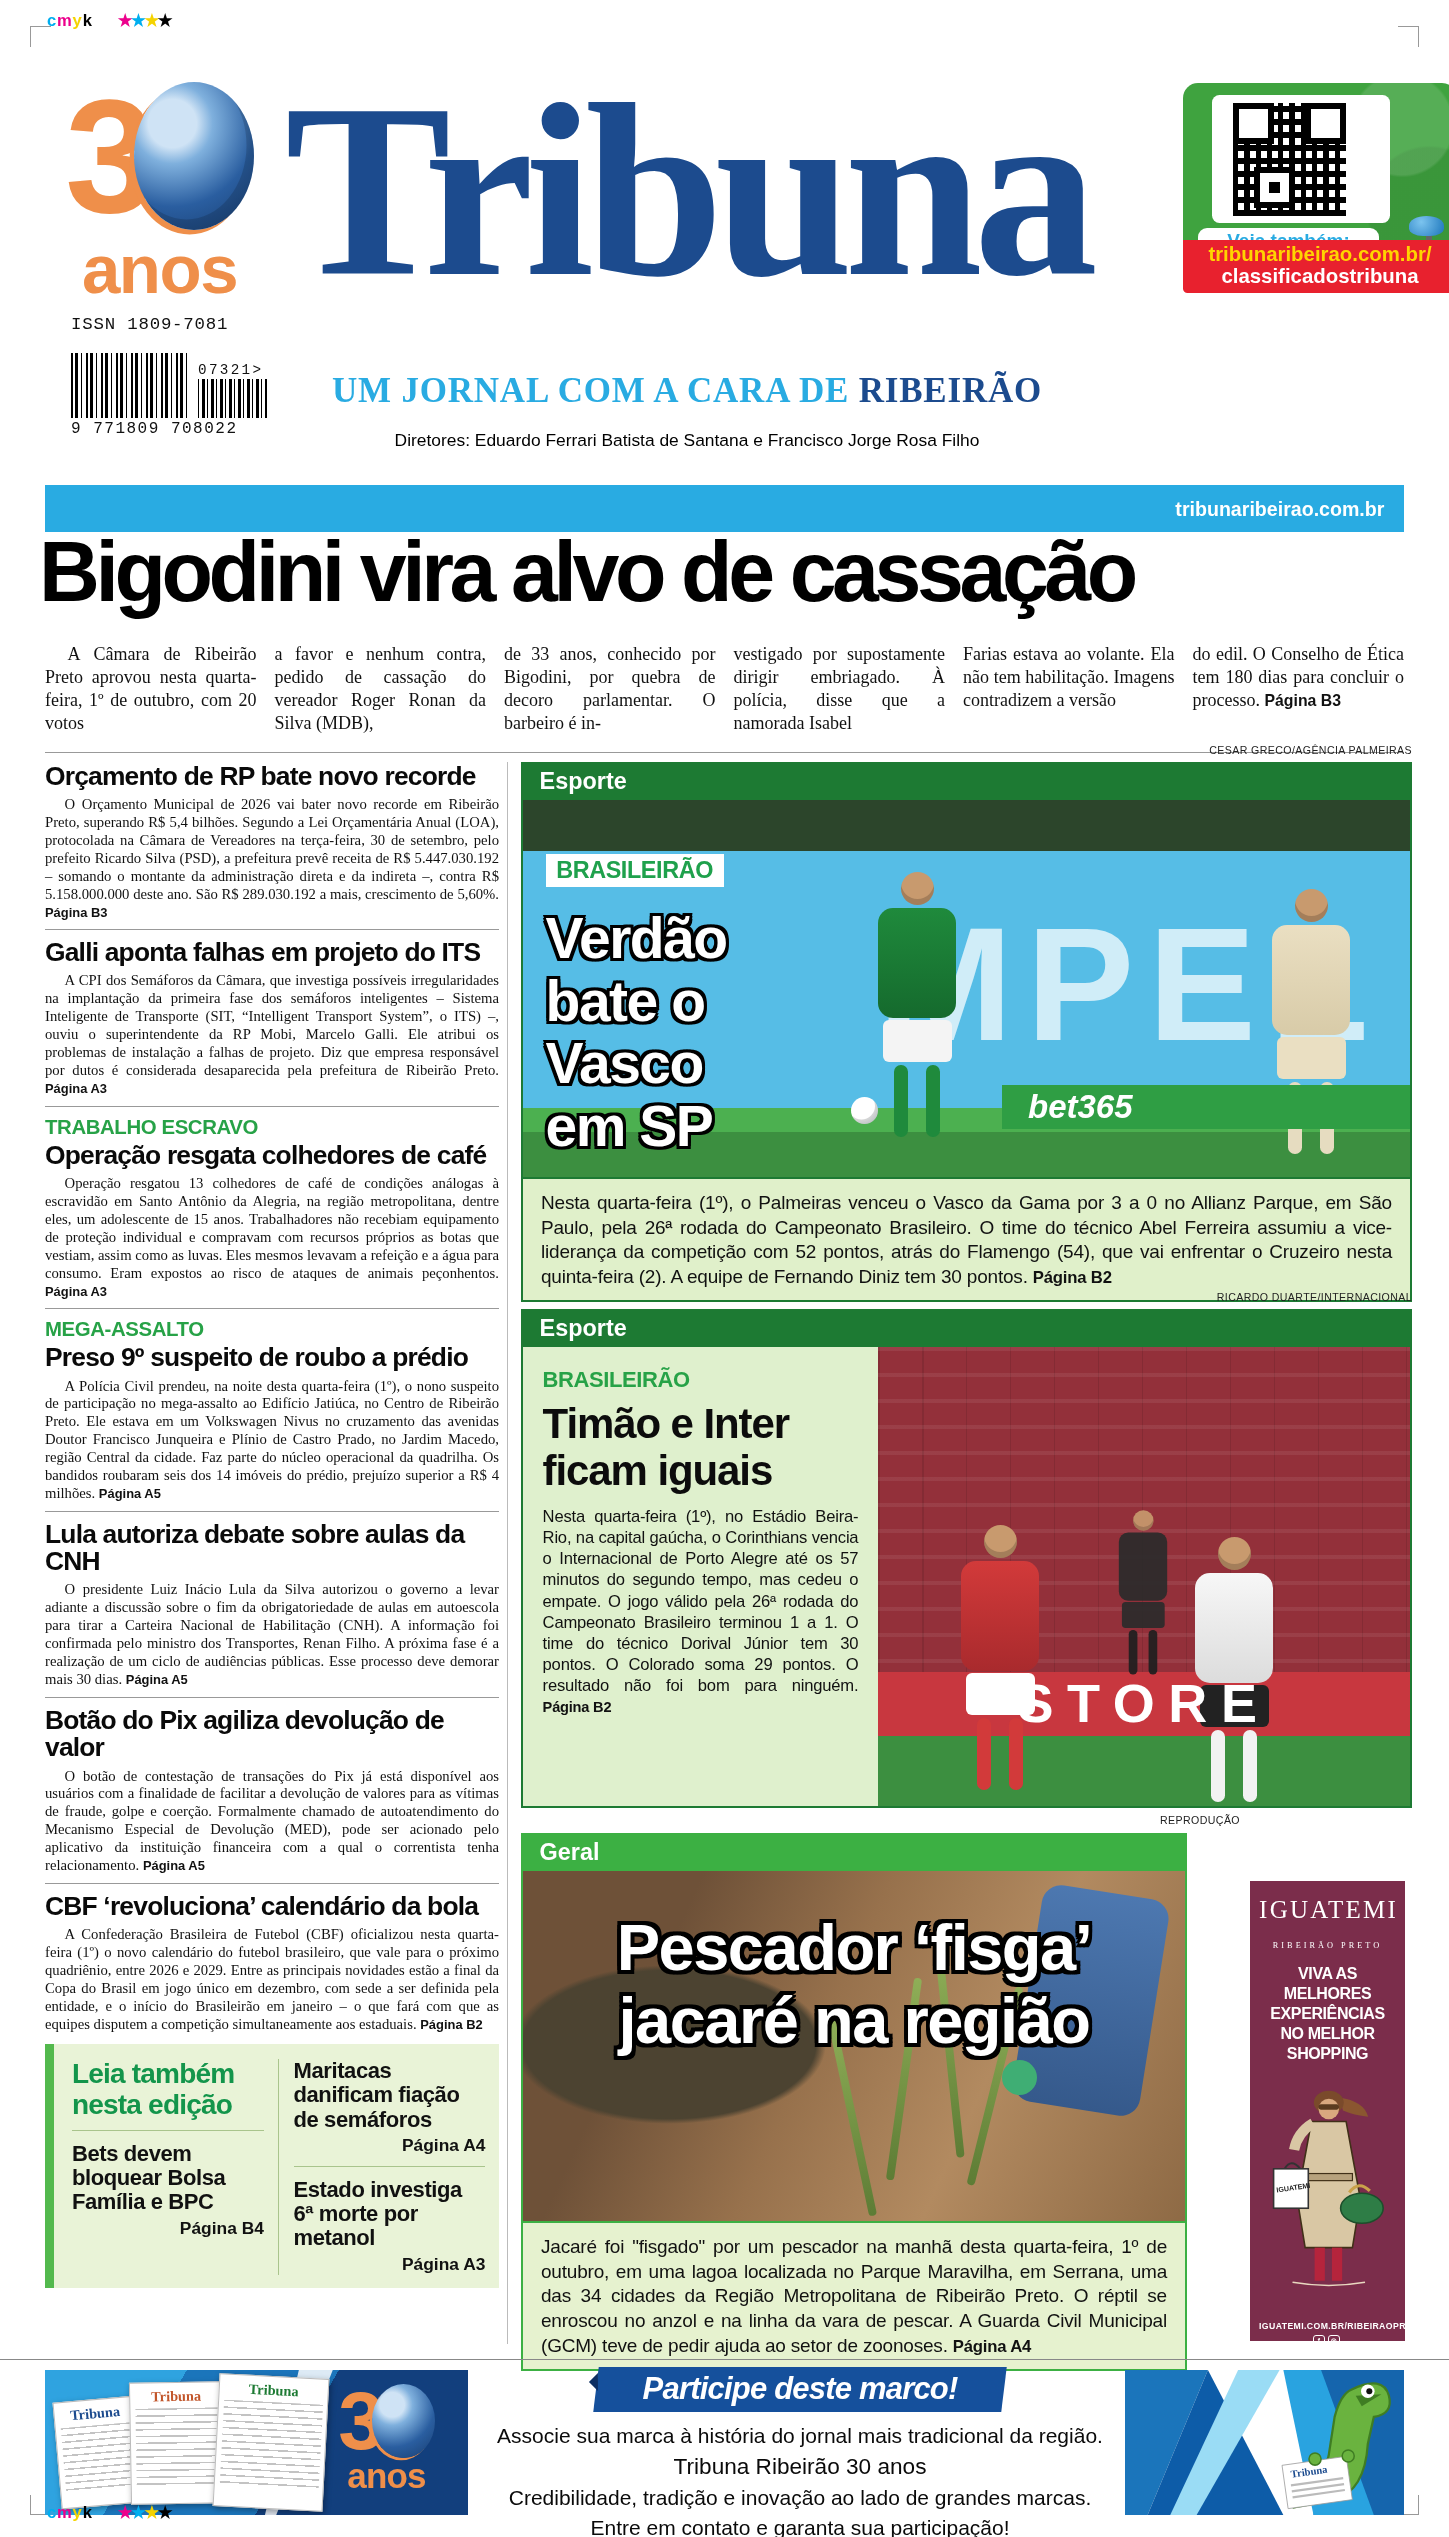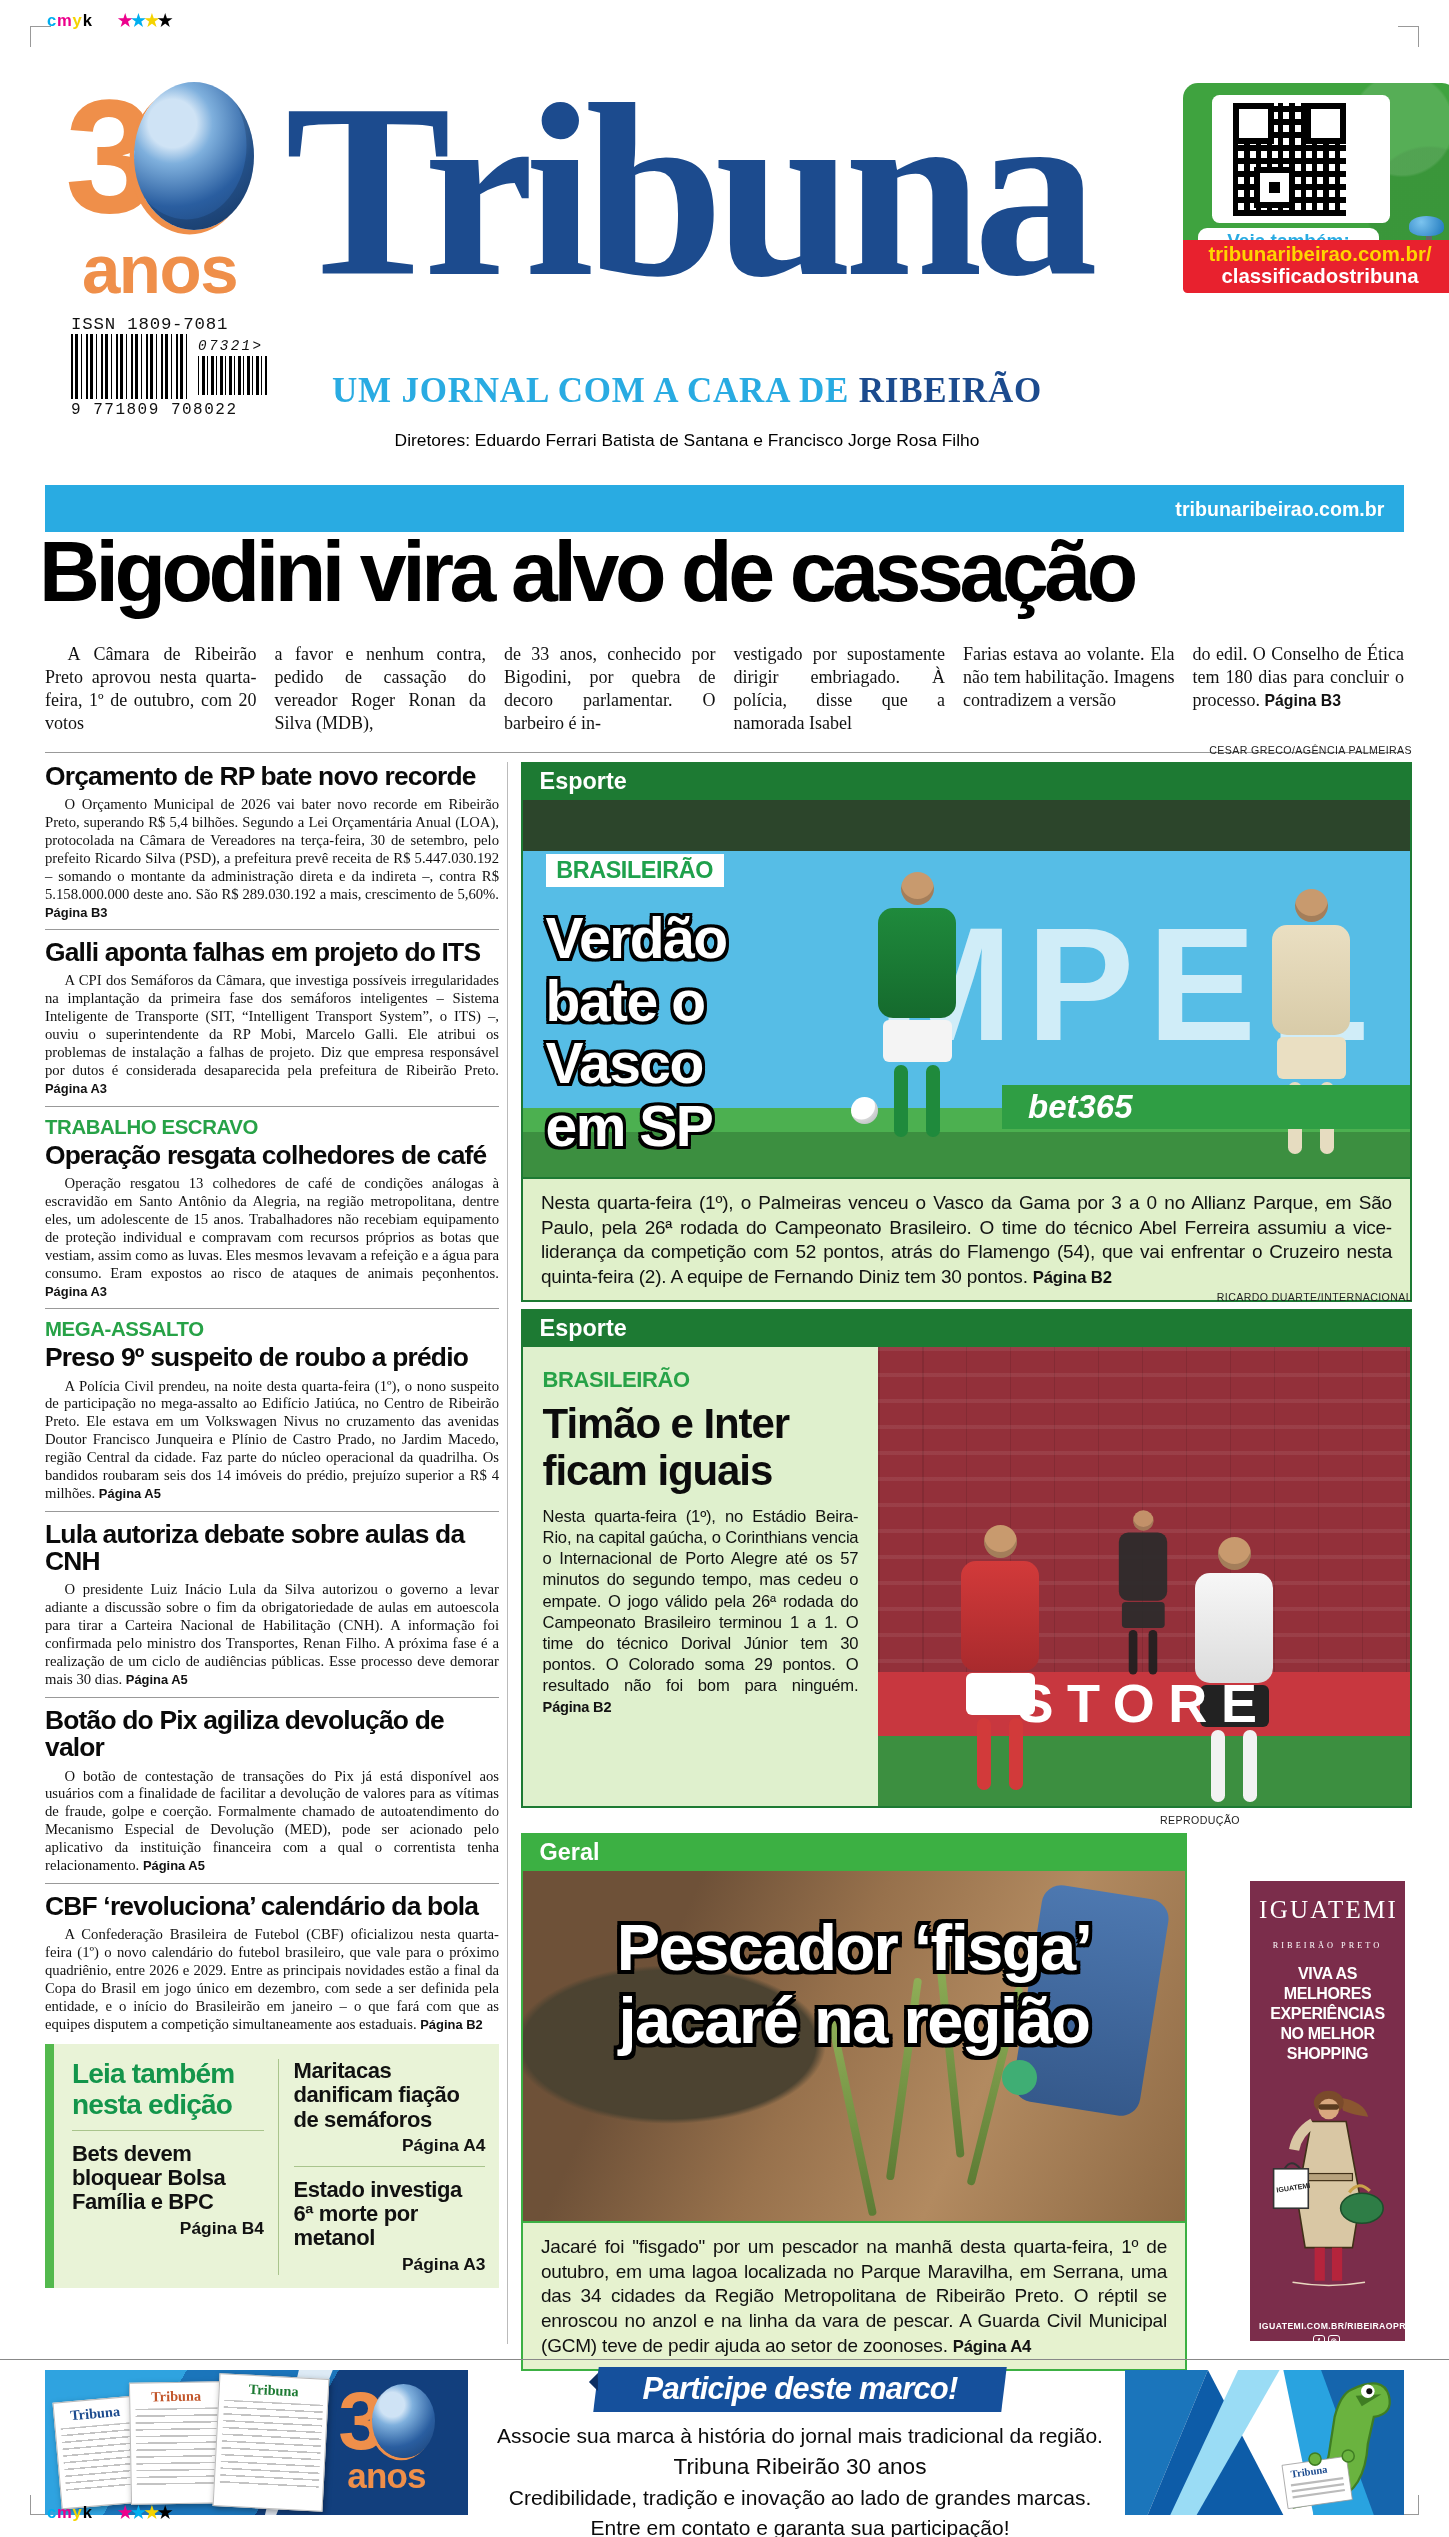--- a/index.html
+++ b/index.html
@@ -32,21 +32,21 @@
   .m-title{left:257px;top:44px;width:860px;text-align:center;
      font-family:"Liberation Serif",serif;font-weight:bold;font-size:249px;line-height:1.18;
      color:#1c4b8e;letter-spacing:-9px;}
   .m-tagline{left:257px;top:371px;width:860px;text-align:center;
      font-family:"Liberation Serif",serif;font-weight:bold;font-size:35px;letter-spacing:0.8px;}
   .m-tagline .lt{color:#29abe2;} .m-tagline .dk{color:#1c4b8e;}
   .m-directors{left:257px;top:430px;width:860px;text-align:center;font-size:17.4px;color:#000;}
 
   .issn{left:71px;top:315px;width:196px;}
   .issn .lab{font-family:"Liberation Mono",monospace;font-size:17.4px;letter-spacing:0.8px;}
-  .bar-row{display:flex;align-items:center;margin-top:0;font-style:italic;}
+  .bar-row{display:flex;align-items:flex-end;margin-top:19px;}
   .bars{width:127px;height:65px;
      background:repeating-linear-gradient(90deg,#000 0 2.3px,#fff 2.3px 3.8px,#000 3.8px 6.8px,#fff 6.8px 9.8px,#000 9.8px 11.3px,#fff 11.3px 15px);}
   .addon{margin-left:7.5px;}
   .addon .num{font-family:"Liberation Mono",monospace;font-size:14.3px;letter-spacing:2.3px;}
   .addon .bars2{width:69px;height:39px;margin-top:1.5px;
      background:repeating-linear-gradient(90deg,#000 0 1.5px,#fff 1.5px 4.5px,#000 4.5px 6.8px,#fff 6.8px 9px);}
   .issn .digits{font-family:"Liberation Mono",monospace;font-size:16px;letter-spacing:1.5px;margin-top:1.5px;}
 
   .qr-ad{left:1183px;top:83px;width:274px;height:210px;background:#3fa33f;border-radius:15px;
      background-image:radial-gradient(circle at 80% 20%, rgba(255,255,255,.12) 0 18%, transparent 19%),

